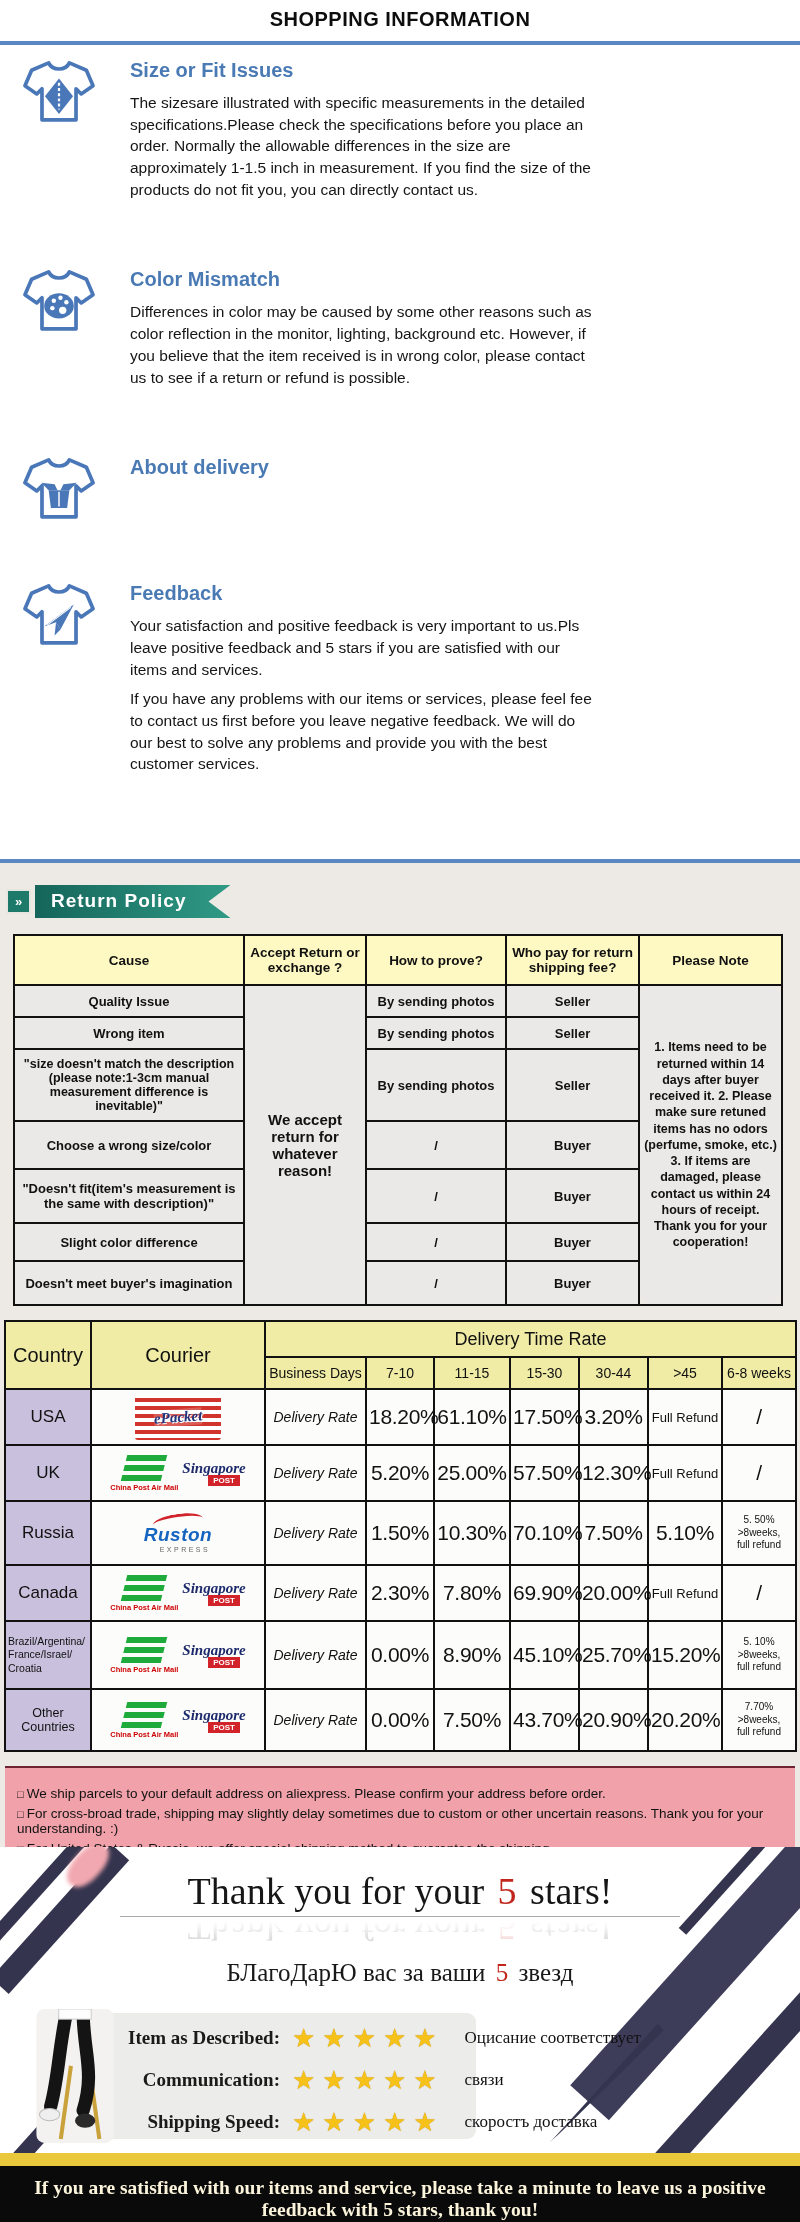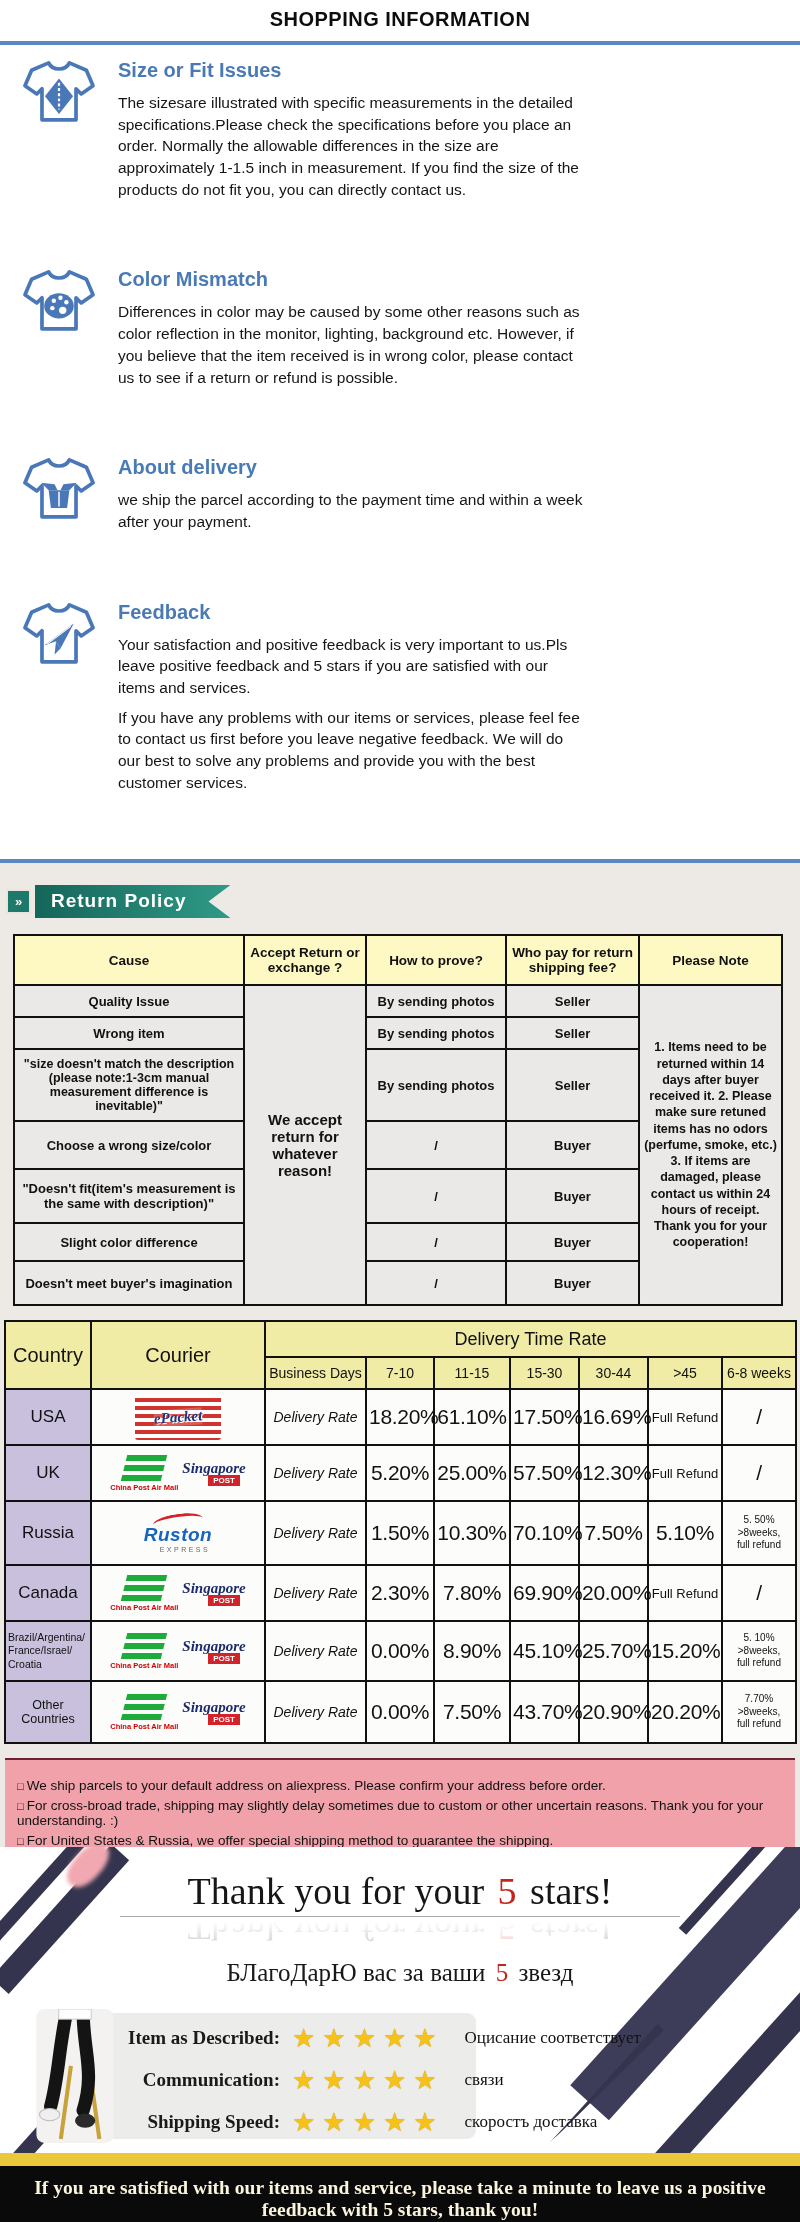--- a/index.html
+++ b/index.html
@@ -6,21 +6,21 @@
   .page{position:relative;width:800px;height:2222px;margin:0 auto;background:#fff;
         font-family:"Liberation Sans",sans-serif;color:#111;overflow:hidden;}
 
   
   .page-title{margin:0;padding-top:8px;text-align:center;font-size:20px;font-weight:bold;
               letter-spacing:.5px;color:#0d0d0d;}
   .blue-divider{height:4px;background:#5b87c3;margin-top:10px;}
 
   
   .info-area{height:794px;overflow:hidden;padding-top:10px;}
-  .info-row{display:flex;margin-bottom:56px;}
+  .info-row{display:flex;margin-bottom:56px;gap:12px;}
   .icon-col{width:118px;display:flex;justify-content:center;align-items:flex-start;padding-top:2px;}
   .icon-col svg{width:74px;height:68px;}
   .content-col{width:465px;}
   .sec-h{margin:4px 0 10px;color:#4a7ab4;font-size:20px;font-weight:bold;}
   .sec-p{margin:0 0 8px;font-size:15.5px;line-height:1.40;color:#151515;}
 
   
   .policy{background:#edeae5;height:984px;overflow:hidden;}
   .ribbon-row{display:flex;align-items:center;margin:22px 0 16px 6px;}
   .ribbon-box{width:21px;height:21px;background:#1d7a6b;border:2px solid #e8e5df;color:#fff;
@@ -155,21 +155,20 @@
         <svg viewBox="0 0 100 90">
           <path d="M36 7 L13 17 L4 38 L20 49 L27 42 L27 84 L73 84 L73 42 L80 49 L96 38 L87 17 L64 7 C59 18 41 18 36 7 Z" fill="#fff" stroke="#4a77b8" stroke-width="5" stroke-linejoin="round"></path>
           <polygon points="36,48 64,48 61,72 39,72" fill="#4a77b8"></polygon>
           <polygon points="36,48 26,38 44,40 48,48" fill="#4a77b8"></polygon>
           <polygon points="64,48 74,38 56,40 52,48" fill="#4a77b8"></polygon>
           <line x1="50" y1="50" x2="50" y2="70" stroke="#fff" stroke-width="2"></line>
         </svg>
       </div>
       <div class="content-col">
         <h2 class="sec-h">About delivery</h2>
-        <p class="sec-p">we ship the parcel according to the payment time and within a week after your payment.</p>
       </div>
     </div>
 
     <div class="info-row">
       <div class="icon-col">
         <svg viewBox="0 0 100 90">
           <path d="M36 7 L13 17 L4 38 L20 49 L27 42 L27 84 L73 84 L73 42 L80 49 L96 38 L87 17 L64 7 C59 18 41 41 18 36 7 Z" fill="none" stroke="none"></path>
           <path d="M36 7 L13 17 L4 38 L20 49 L27 42 L27 84 L73 84 L73 42 L80 49 L96 38 L87 17 L64 7 C59 18 41 18 36 7 Z" fill="#fff" stroke="#4a77b8" stroke-width="5" stroke-linejoin="round"></path>
           <polygon points="30,62 70,32 52,66 46,56" fill="#4a77b8"></polygon>
           <polygon points="46,56 52,66 44,74" fill="#4a77b8"></polygon>
@@ -287,21 +286,21 @@
               <div class="courier-wrap">
                 <div class="logo logo-epacket">
                   <span class="lp-text">ePacket</span>
                 </div>
               </div>
             </td>
             <td class="rate-label">Delivery Rate</td>
             <td class="val">18.20%</td>
             <td class="val">61.10%</td>
             <td class="val">17.50%</td>
-            <td class="val">16.69%</td>
+            <td class="val">3.20%</td>
             <td class="val-med">Full Refund</td>
             <td class="val">/</td>
           </tr>
           <tr style="height: 56px;">
             <td class="country">UK</td>
             <td class="courier-cell">
               <div class="courier-wrap">
                 <div class="logo logo-china-post">
                   <div class="cp-mark"></div>
                   <div class="cp-text">China Post Air Mail</div>
@@ -356,21 +355,21 @@
               </div>
             </td>
             <td class="rate-label">Delivery Rate</td>
             <td class="val">2.30%</td>
             <td class="val">7.80%</td>
             <td class="val">69.90%</td>
             <td class="val">20.00%</td>
             <td class="val-med">Full Refund</td>
             <td class="val">/</td>
           </tr>
-          <tr style="height: 60px; border-radius: 10px;">
+          <tr style="height: 68px; border-radius: 10px;">
             <td class="country small">Brazil/Argentina/
 France/Israel/
 Croatia</td>
             <td class="courier-cell">
               <div class="courier-wrap">
                 <div class="logo logo-china-post">
                   <div class="cp-mark"></div>
                   <div class="cp-text">China Post Air Mail</div>
                 </div>
                 <div class="logo logo-singapore-post">

